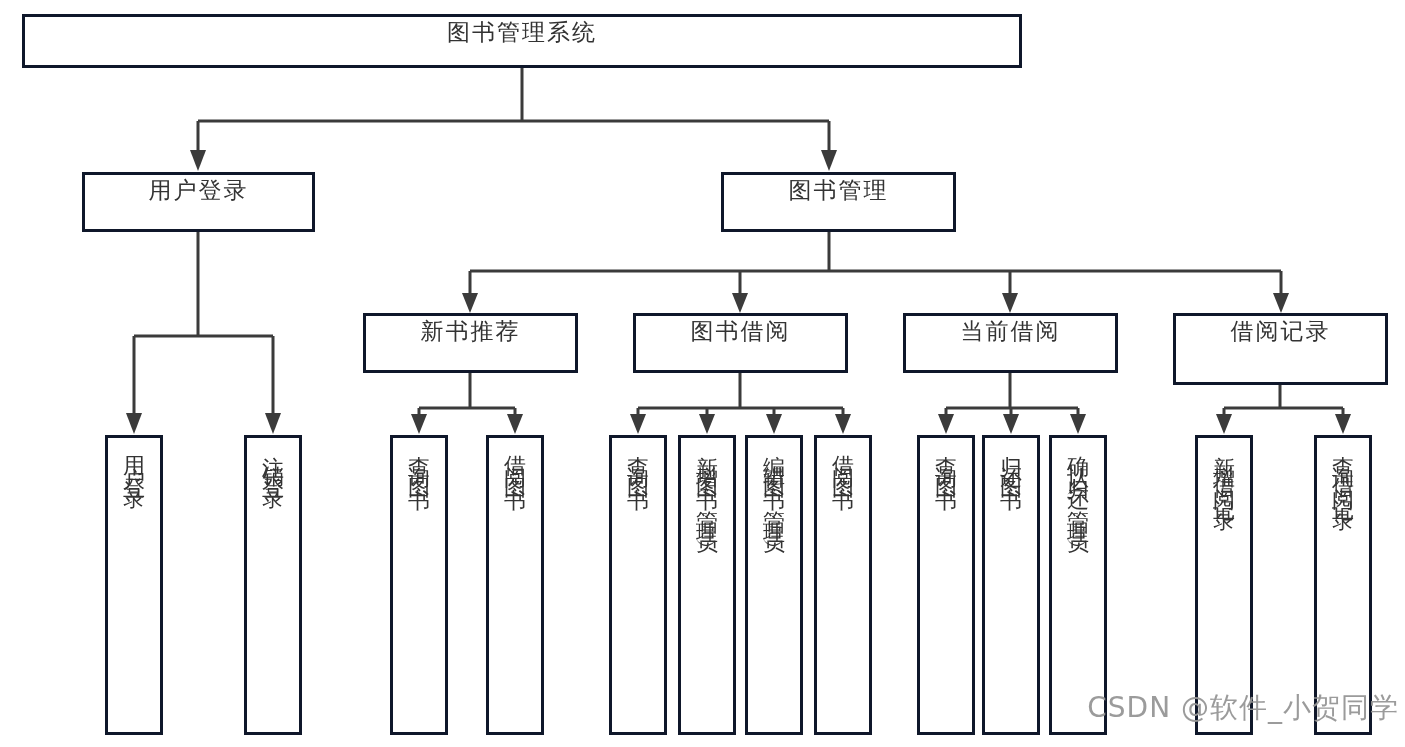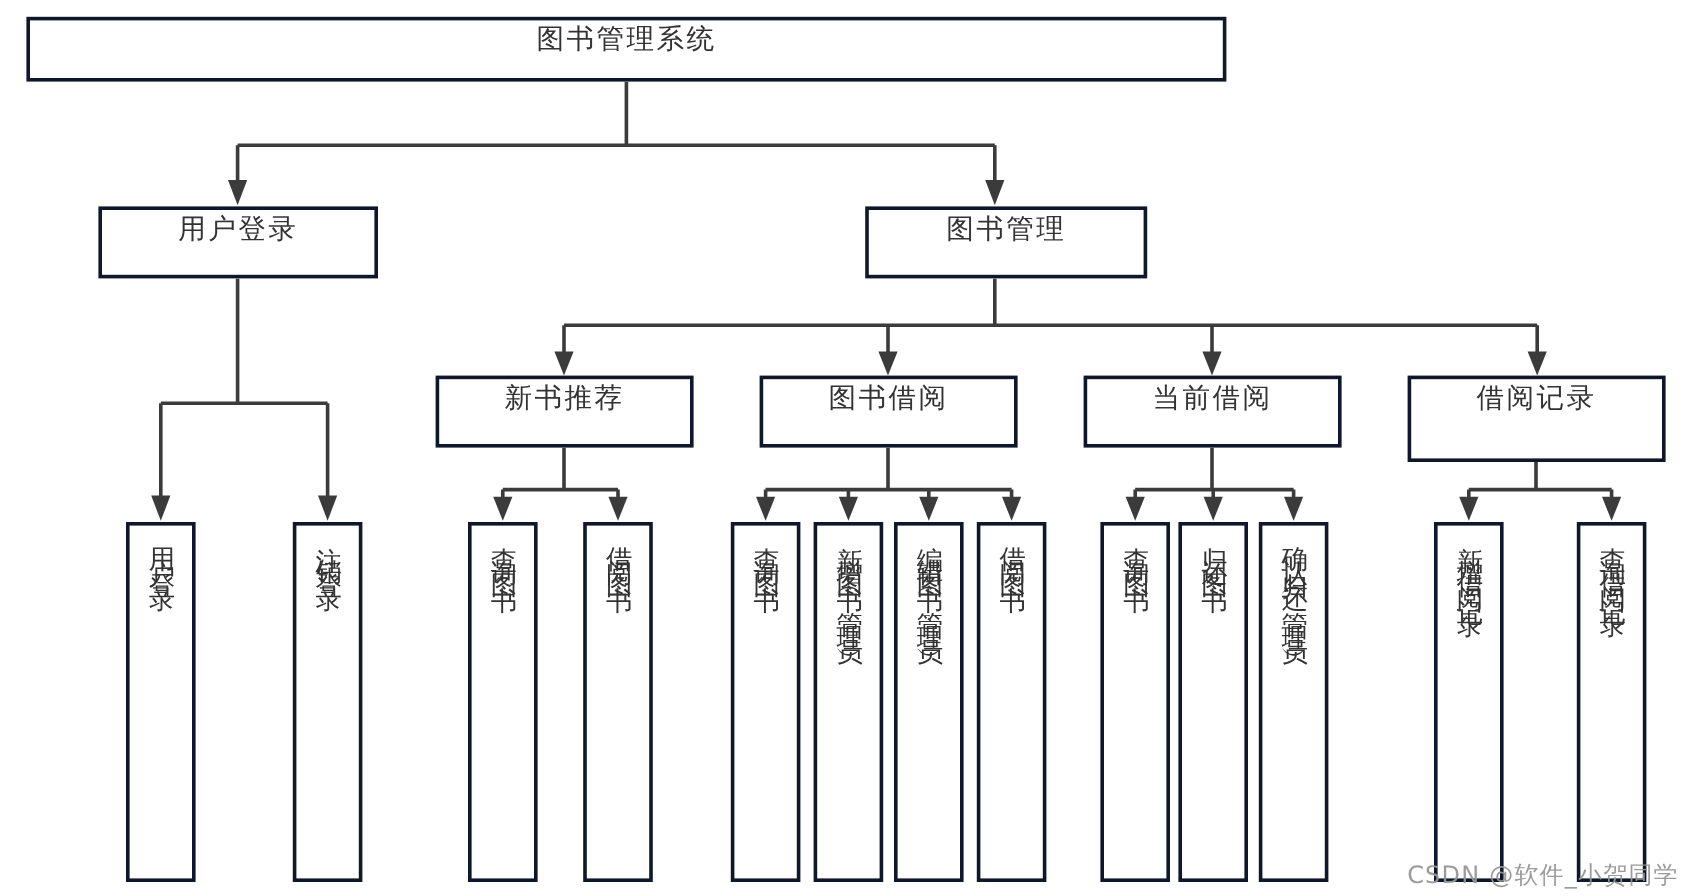--- a/index.html
+++ b/index.html
@@ -46,22 +46,22 @@
     color: #333333;
   }
   .node.v {
     width: 58px;
     height: 300px;
     top: 435px;
   }
   .watermark {
     position: absolute;
     right: 6px;
-    bottom: 4px;
-    font-size: 20px;
+    bottom: 20px;
+    font-size: 28px;
     color: rgba(150, 150, 150, 0.95);
     letter-spacing: 1px;
     z-index: 3;
     white-space: nowrap;
   }
 </style>
 </head>
 <body>
 
 <div class="canvas">

